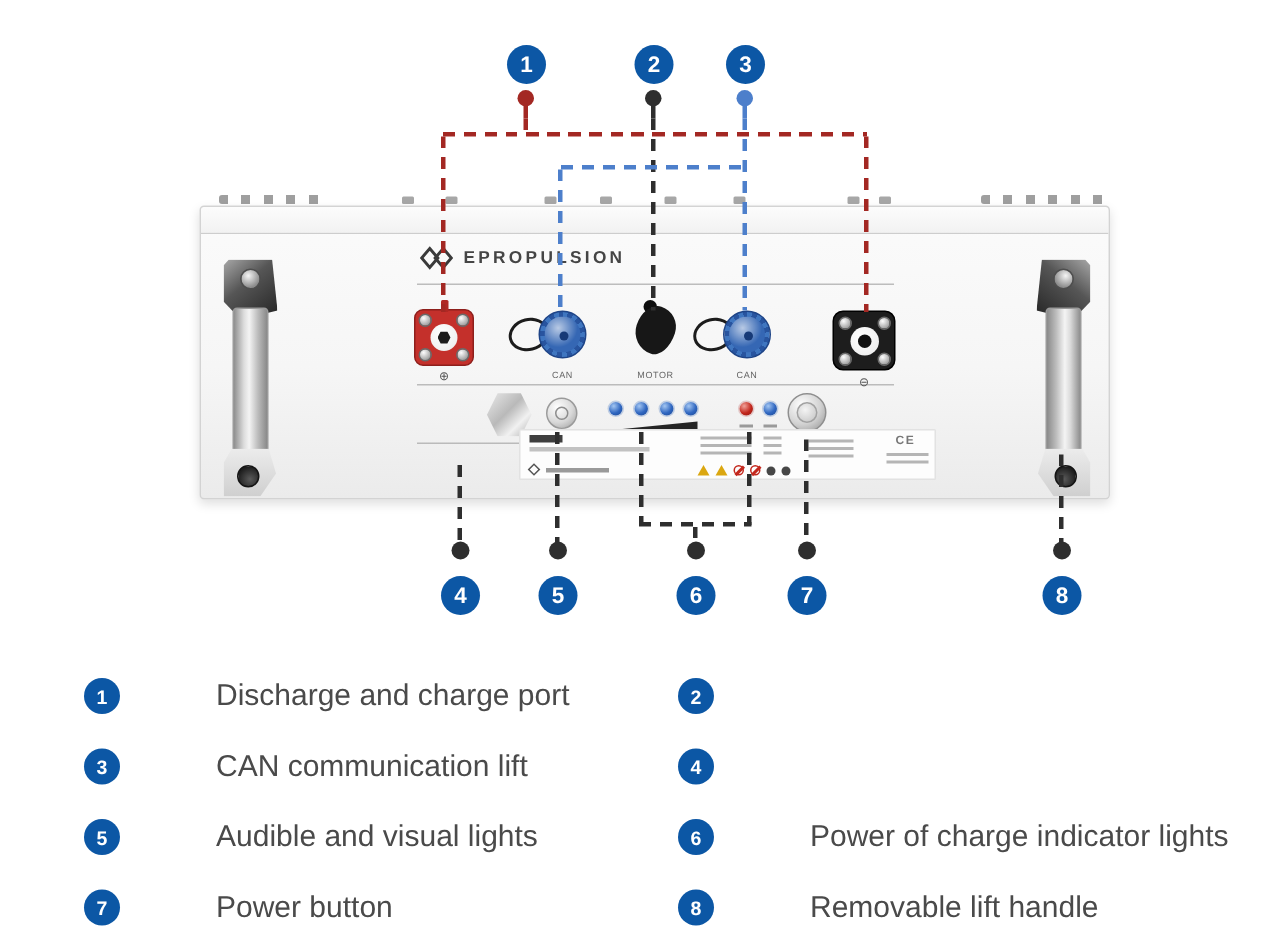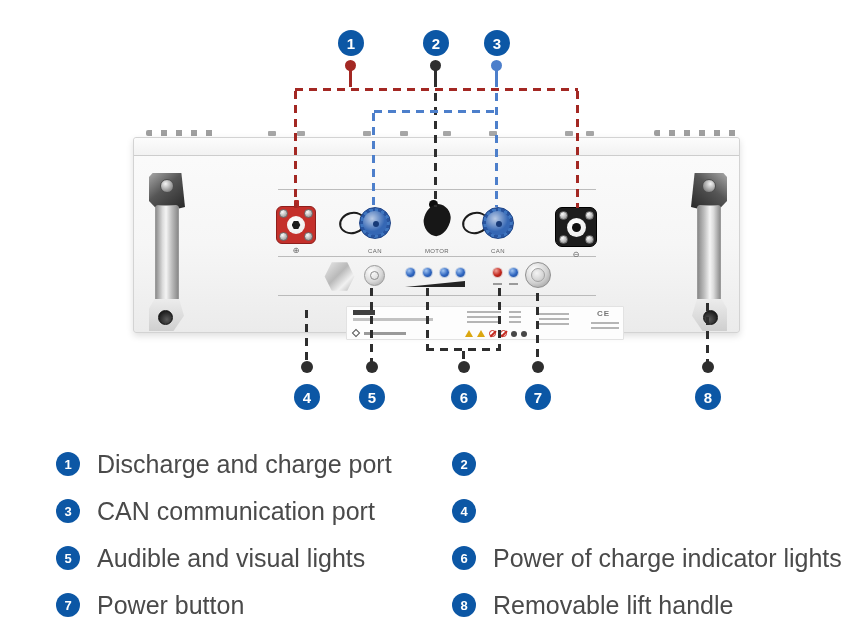--- a/index.html
+++ b/index.html
@@ -90,21 +90,21 @@
   .wedge{position:absolute;left:271px;top:143px;width:0;height:0;
          border-bottom:6px solid #242424;border-left:60px solid transparent;}
   .tinybar{position:absolute;height:2px;background:#9a9a9a;}
   .power{position:absolute;left:391px;top:124px;width:26px;height:26px;border-radius:50%;
          background:radial-gradient(circle at 35% 30%,#ffffff,#d2d2d2 55%,#909090);
          border:1px solid #8f8f8f;}
   .power::after{content:"";position:absolute;inset:5px;border-radius:50%;border:1.5px solid #a2a2a2;
          background:radial-gradient(circle at 40% 35%,#f4f4f4,#c2c2c2);}
 
   
-  .sticker{position:absolute;left:212px;top:168px;width:278px;height:34px;background:#fdfdfd;
+  .sticker{position:absolute;left:212px;top:148px;width:278px;height:34px;background:#fdfdfd;
            border:1px solid #e2e2e2;border-radius:1px;}
   .sbar{position:absolute;background:#b5b5b5;height:2px;}
   .stitle{position:absolute;left:6px;top:3px;width:22px;height:5px;background:#3e3e3e;}
   .ssub{position:absolute;left:6px;top:11px;width:80px;height:3px;background:#c2c2c2;}
   .sdia{position:absolute;left:6px;top:23px;width:6px;height:6px;border:1.2px solid #555;
         transform:rotate(45deg);}
   .slogo{position:absolute;left:17px;top:25px;width:42px;height:3px;background:#9a9a9a;}
   .ce{position:absolute;left:250px;top:2px;font-size:8px;font-weight:700;color:#777;letter-spacing:1px;}
   .wtri{width:0;height:0;border-left:4px solid transparent;border-right:4px solid transparent;
         border-bottom:7px solid #dba711;}
@@ -130,21 +130,21 @@
   .h-bot::after{content:"";position:absolute;left:9px;top:11px;width:13px;height:13px;border-radius:50%;
          background:radial-gradient(circle at 60% 65%,#5a5a5a,#1f1f1f 70%);border:1px solid #141414;}
   .mirror{transform:scaleX(-1);}
 
   
   .legend{position:absolute;left:56px;top:452px;width:772px;display:grid;
           grid-template-columns:396px auto;row-gap:23px;z-index:3;}
   .litem{display:flex;align-items:center;gap:17px;height:24px;}
   .lbadge{width:24px;height:24px;border-radius:50%;background:#0C57A5;color:#fff;flex:0 0 24px;
           font-weight:700;font-size:13px;display:flex;align-items:center;justify-content:center;}
-  .ltext{font-size:25px;color:#4a4a4a;white-space:nowrap;}
+  .ltext{font-size:20px;color:#4a4a4a;white-space:nowrap;margin-left:47px;}
 </style>
 </head>
 <body>
 
 <div class="canvas">
 
   <div class="badge" style="left:338px;top:30px;">1</div>
   <div class="badge" style="left:423px;top:30px;">2</div>
   <div class="badge" style="left:484px;top:30px;">3</div>
 
@@ -177,20 +177,27 @@
   <div class="bolt" style="left:586px;"></div>
   <div class="bolt-strip" style="left:654px;width:84px;"></div>
 
   <div class="battery">
     <div class="lid"></div>
 
     <div class="pline" style="top:51px;"></div>
     <div class="pline" style="top:118px;"></div>
     <div class="pline" style="top:157px;"></div>
 
+    <div class="logo">
+      <svg width="22" height="18" viewBox="0 0 24 20">
+        <path d="M7 3 L13 10 L7 17 L1 10 Z" fill="none" stroke="#3a3a3a" stroke-width="2.2"></path>
+        <path d="M17 3 L23 10 L17 17 L11 10 Z" fill="none" stroke="#3a3a3a" stroke-width="2.2"></path>
+      </svg>
+      <span class="logo-text">EPROPULSION</span>
+    </div>
 
     <div class="handle" style="left:15px;">
       <div class="h-top"></div>
       <div class="h-bar"></div>
       <div class="h-bot"></div>
     </div>
     <div class="handle mirror" style="left:556px;">
       <div class="h-top"></div>
       <div class="h-bar"></div>
       <div class="h-bot"></div>
@@ -303,21 +310,21 @@
   <div class="legend">
     <div class="litem">
       <div class="lbadge">1</div>
       <div class="ltext">Discharge and charge port</div>
     </div>
     <div class="litem">
       <div class="lbadge">2</div>
     </div>
     <div class="litem">
       <div class="lbadge">3</div>
-      <div class="ltext">CAN communication port</div>
+      <div class="ltext">CAN communication lift</div>
     </div>
     <div class="litem">
       <div class="lbadge">4</div>
     </div>
     <div class="litem">
       <div class="lbadge">5</div>
       <div class="ltext">Audible and visual lights</div>
     </div>
     <div class="litem">
       <div class="lbadge">6</div>

